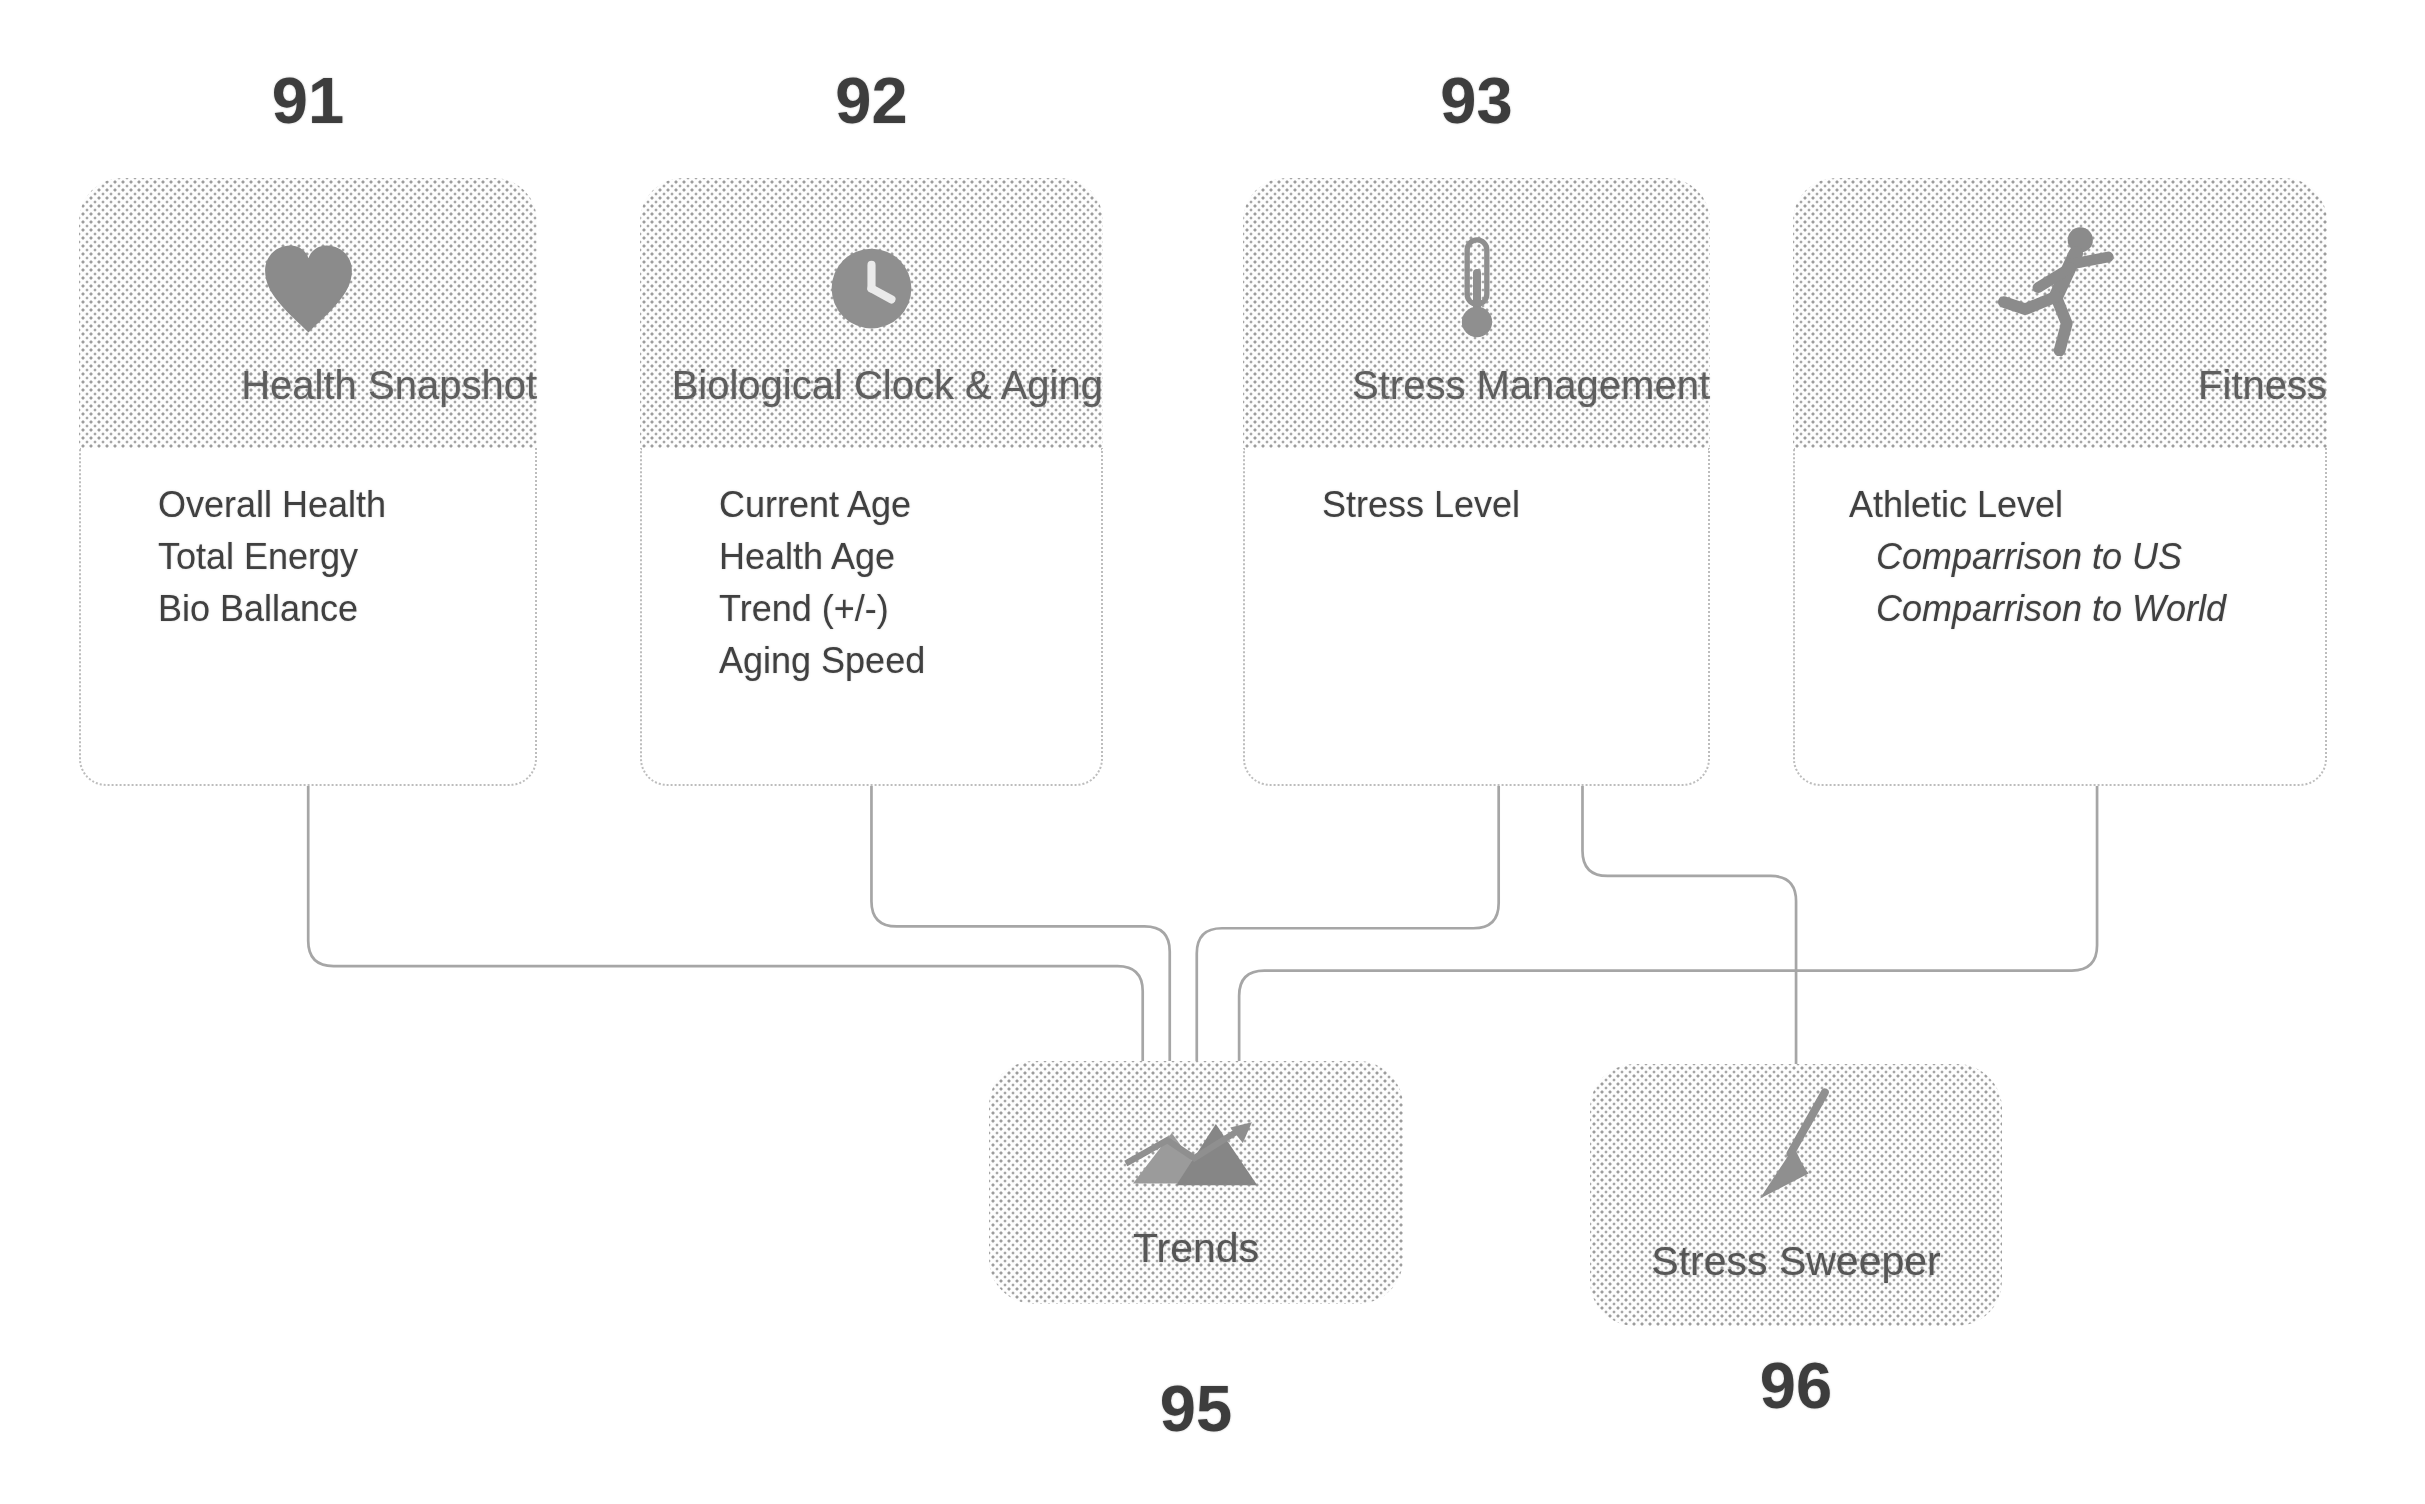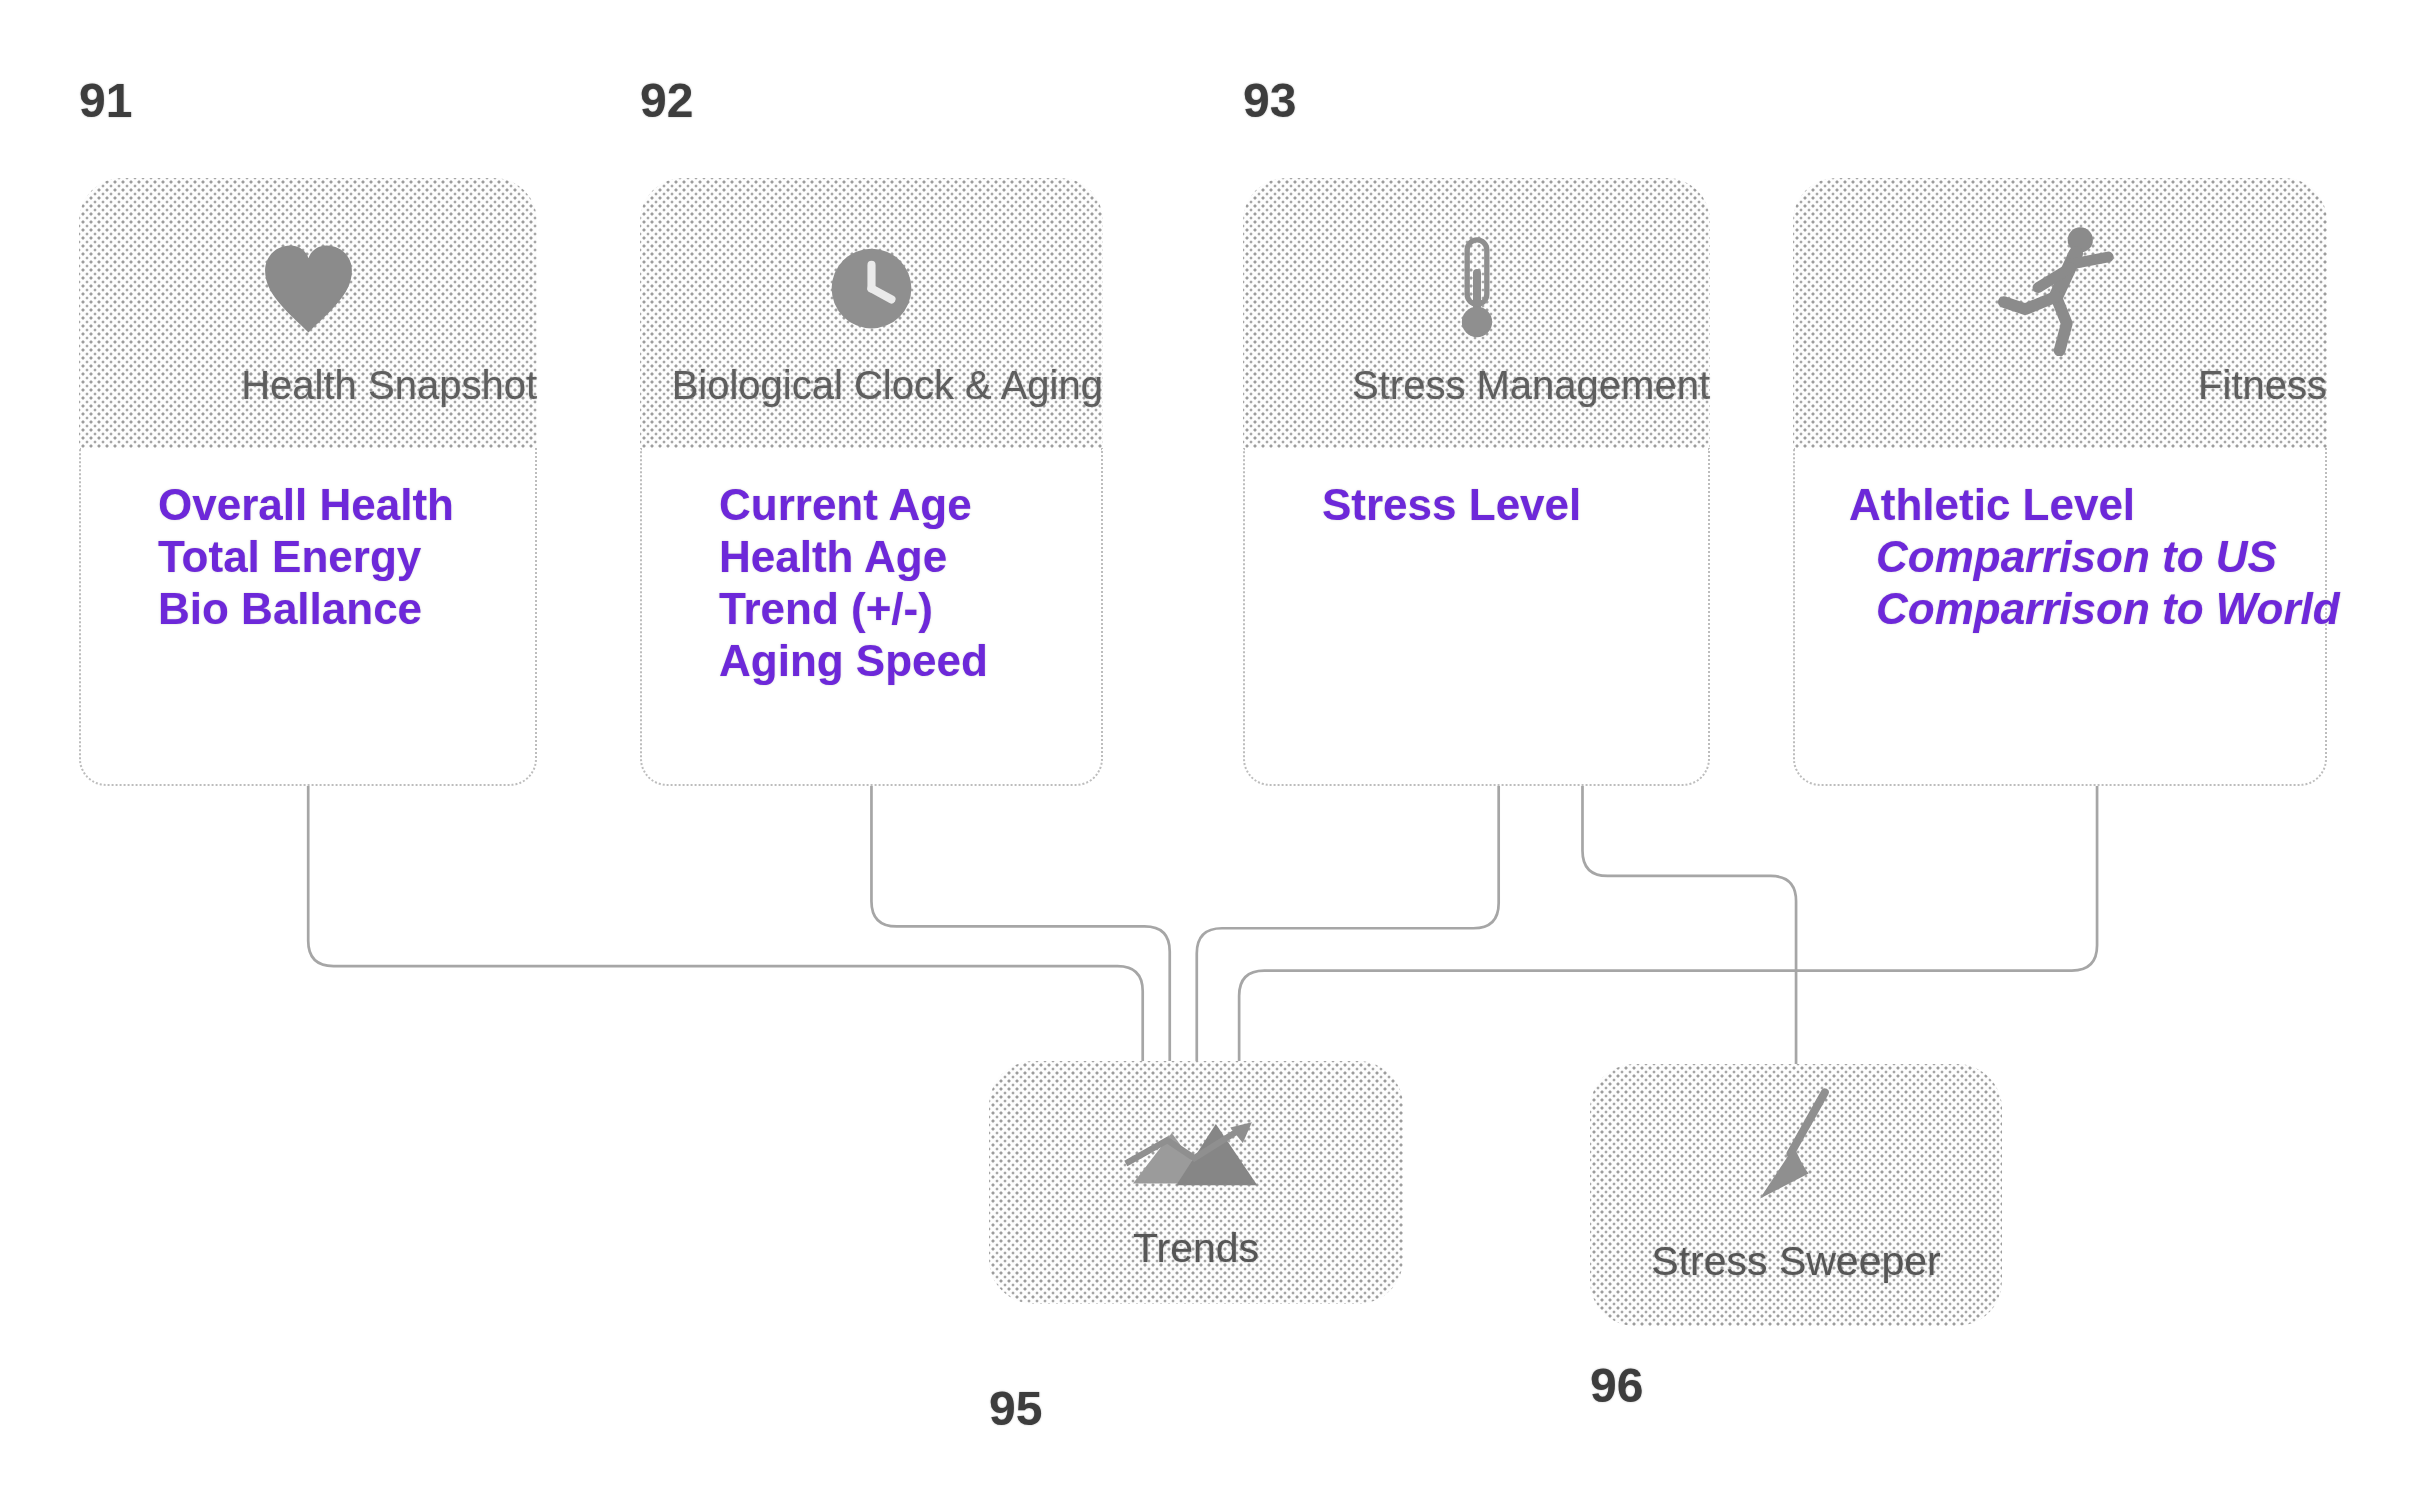--- a/index.html
+++ b/index.html
@@ -30,27 +30,27 @@
     font-size:40px;line-height:45px;font-weight:500;color:#5e5e5e;
     text-shadow:0 0 1.8px rgba(140,140,140,.55);white-space:nowrap;
   }
   .card-body{
     position:absolute;top:270px;left:0;right:0;height:338px;background:#ffffff;
     border-left:2.7px dotted #bdbdbd;border-right:2.7px dotted #bdbdbd;border-bottom:2.7px dotted #bdbdbd;
     border-radius:0 0 27px 27px;box-sizing:border-box;
     padding:31px 27px 0 77px;
   }
   .card-item{
-    font-size:44px;line-height:52px;color:#6d28d9;font-weight:700;
+    font-size:36px;line-height:52px;color:#404040;font-weight:400;
     text-shadow:0 0 1.8px rgba(150,150,150,.5);white-space:nowrap;
   }
   .card-item.italic{font-style:italic;margin-left:27px;}
   .ref-label{
-    position:absolute;z-index:2;
-    font-size:48px;line-height:76px;font-weight:600;color:#3d3d3d;
+    position:absolute;z-index:2;text-align:center;
+    font-size:65px;line-height:76px;font-weight:600;color:#3d3d3d;
     text-shadow:0 0 1.8px rgba(80,80,80,.45);
   }
   .bottom-node{position:absolute;z-index:2;border-radius:45px;}
   .bottom-icon-slot{
     position:absolute;top:0;left:0;right:0;height:171px;
     display:flex;align-items:center;justify-content:center;
   }
   .bottom-title{
     position:absolute;left:0;right:0;text-align:center;
     font-size:41px;line-height:45px;font-weight:500;color:#565656;

